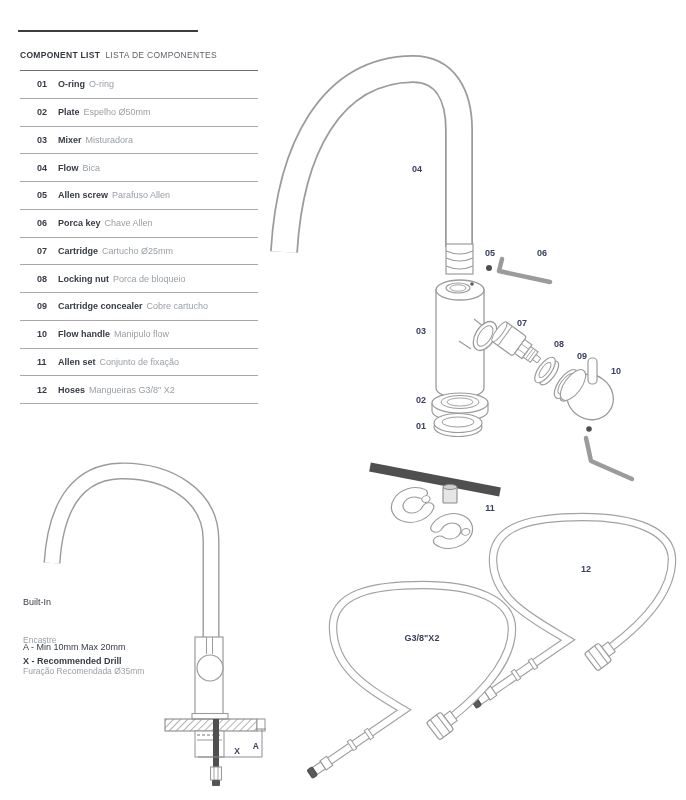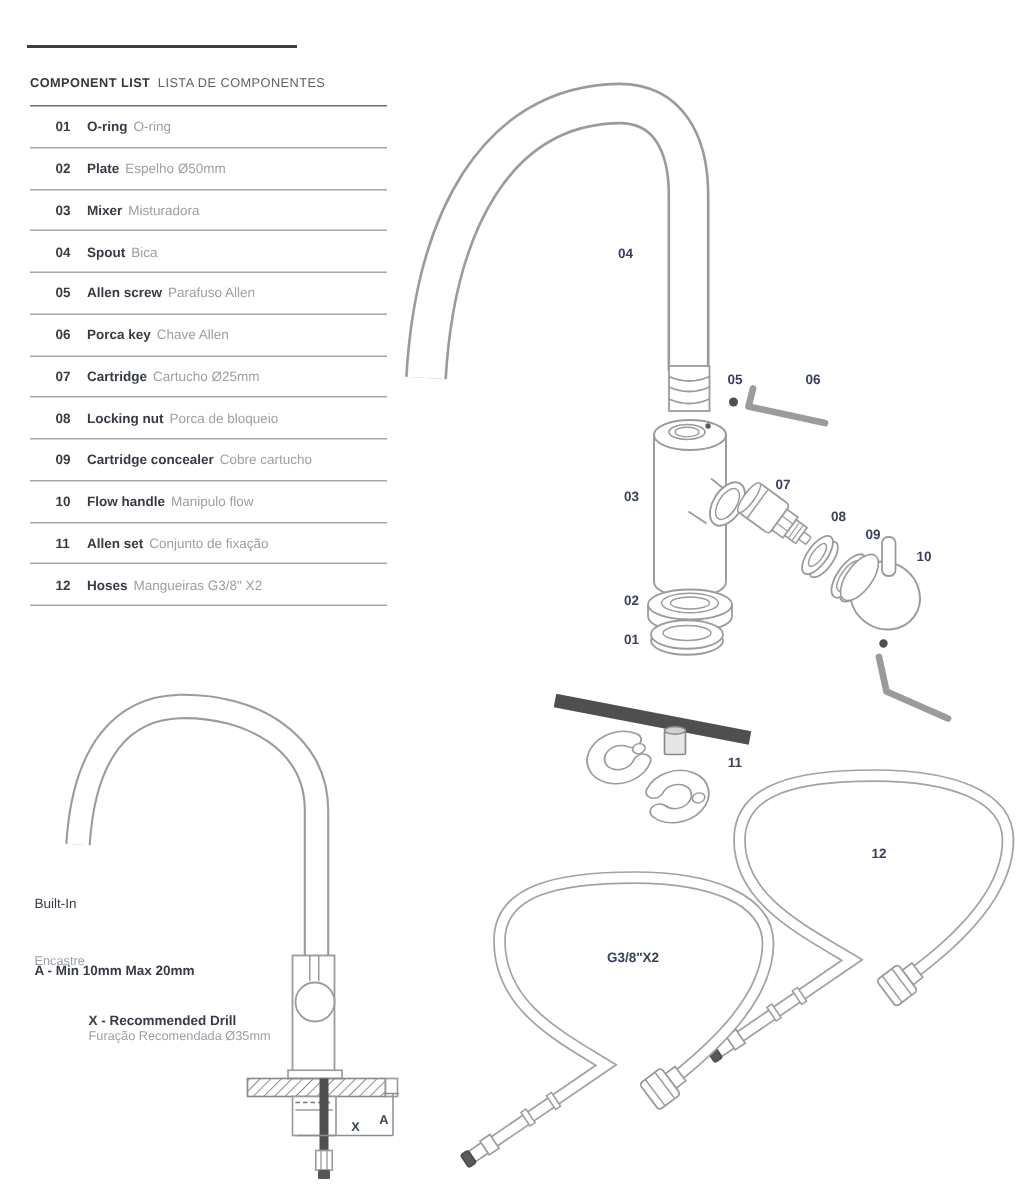--- a/index.html
+++ b/index.html
@@ -12,22 +12,22 @@
   .list-title .t-en{font-weight:bold;color:#33373d;}
   .list-title .t-pt{color:#5d6268;margin-left:5px;}
   .rows{position:absolute;left:20px;top:70px;width:238px;border-top:1px solid #6e6e6e;}
   .row{display:flex;align-items:center;height:26.75px;border-bottom:1px solid #a8a8a8;font-size:9px;white-space:nowrap;}
   .row .num{font-weight:bold;color:#363b46;width:21px;margin-left:17px;flex:none;}
   .row .en{font-weight:bold;color:#363b46;}
   .row .pt{color:#9aa0a6;margin-left:4px;}
   .builtin-title{position:absolute;left:23px;top:597px;font-size:9px;line-height:10px;}
   .builtin-title .bt-en{font-weight:normal;color:#363b46;}
   .builtin-title .bt-pt{color:#9aa0a6;font-size:8.5px;margin-top:28px;}
-  .dim-a{position:absolute;left:23px;top:642px;font-size:9px;font-weight:bold;color:#363b46;white-space:nowrap;}
-  .dim-x{position:absolute;left:23px;top:675px;font-size:9px;line-height:10px;white-space:nowrap;margin-left:36px;}
+  .dim-a{position:absolute;left:23px;top:642px;font-size:9px;font-weight:normal;color:#363b46;white-space:nowrap;}
+  .dim-x{position:absolute;left:23px;top:656px;font-size:9px;line-height:10px;white-space:nowrap;}
   .dim-x .dx-en{font-weight:bold;color:#363b46;}
   .dim-x .dx-pt{color:#9aa0a6;font-size:8.5px;}
   svg{position:absolute;overflow:visible;}
   .svg-faucet{left:270px;top:30px;}
   .svg-parts{left:300px;top:455px;}
   .svg-builtin{left:20px;top:455px;}
   .plabel{font-family:"Liberation Sans","DejaVu Sans",sans-serif;font-size:9px;font-weight:bold;fill:#39415c;text-anchor:middle;}
   .dlabel{font-family:"Liberation Sans","DejaVu Sans",sans-serif;font-size:8.5px;font-weight:bold;fill:#39415c;}
   .ln{stroke:#9b9b9b;fill:none;}
   .wfill{fill:#ffffff;stroke:#9b9b9b;}
@@ -54,21 +54,21 @@
         <span class="en">Plate</span>
         <span class="pt">Espelho Ø50mm</span>
       </div>
     <div class="row">
         <span class="num">03</span>
         <span class="en">Mixer</span>
         <span class="pt">Misturadora</span>
       </div>
     <div class="row">
         <span class="num">04</span>
-        <span class="en">Spout</span>
+        <span class="en">Flow</span>
         <span class="pt">Bica</span>
       </div>
     <div class="row">
         <span class="num">05</span>
         <span class="en">Allen screw</span>
         <span class="pt">Parafuso Allen</span>
       </div>
     <div class="row">
         <span class="num">06</span>
         <span class="en">Porca key</span>

